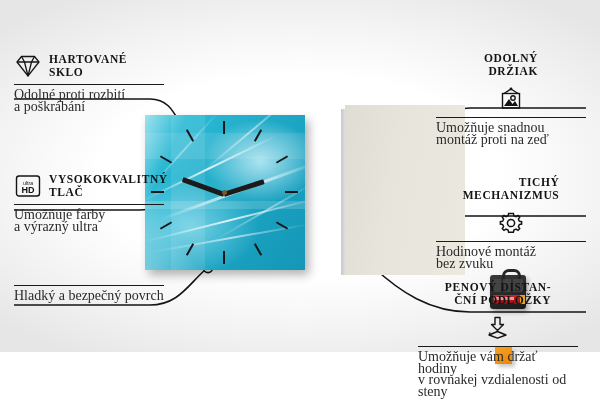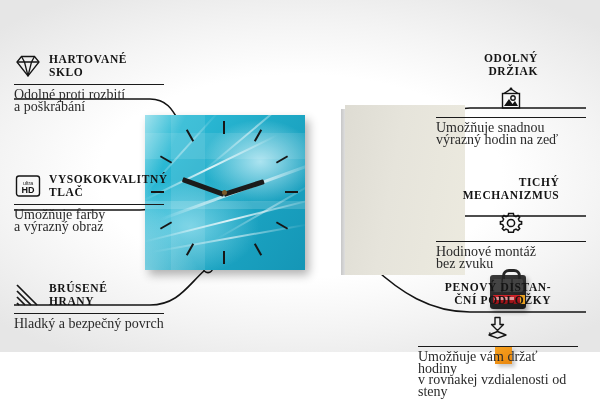--- a/index.html
+++ b/index.html
@@ -193,41 +193,25 @@
         </svg>
       </span>
       <span class="ftitle">
         <span>VYSOKOKVALITNÝ</span><br>
         <span>TLAČ</span>
       </span>
     </div>
     <div class="rule"></div>
     <div class="fdesc">
       <span>Umožňuje farby</span><br>
-      <span>a výrazný obraz</span>
+      <span>a výrazný ultra</span>
     </div>
   </div>
 
   <div class="feat left" style="left:14px;top:281px;">
-    <div class="head">
-      <span class="ficon">
-        <svg width="26" height="24" viewBox="0 0 26 24">
-          <g stroke="#141414" stroke-width="1.7">
-            <path d="M2,2 L22,22"></path>
-              <path d="M2,8 L16,22"></path>
-            <path d="M2,14 L10,22"></path>
-              <path d="M2,20 L4,22"></path>
-          </g>
-        </svg>
-      </span>
-      <span class="ftitle">
-        <span>BRÚSENÉ</span><br>
-        <span>HRANY</span>
-      </span>
-    </div>
     <div class="rule"></div>
     <div class="fdesc">
       <span>Hladký a bezpečný povrch</span>
     </div>
   </div>
 
   <div class="feat right" style="left:436px;top:52px;">
     <div class="head">
       <span class="ftitle">
         <span>ODOLNÝ</span><br>
@@ -241,21 +225,21 @@
             <path d="M6,19 L11,12 L14.5,17 L17,14 L20,19 Z" fill="#141414" stroke="none"></path>
             <circle cx="15" cy="11" r="2.2"></circle>
           </g>
           <circle cx="13" cy="2" r="1.4" fill="#141414"></circle>
         </svg>
       </span>
     </div>
     <div class="rule"></div>
     <div class="fdesc">
       <span>Umožňuje snadnou</span><br>
-      <span>výrazný hodin na zeď</span>
+      <span>montáž proti na zeď</span>
     </div>
   </div>
 
   <div class="feat right" style="left:436px;top:176px;">
     <div class="head">
       <span class="ftitle">
         <span>TICHÝ</span><br>
         <span>MECHANIZMUS</span>
       </span>
       <span class="ficon">

